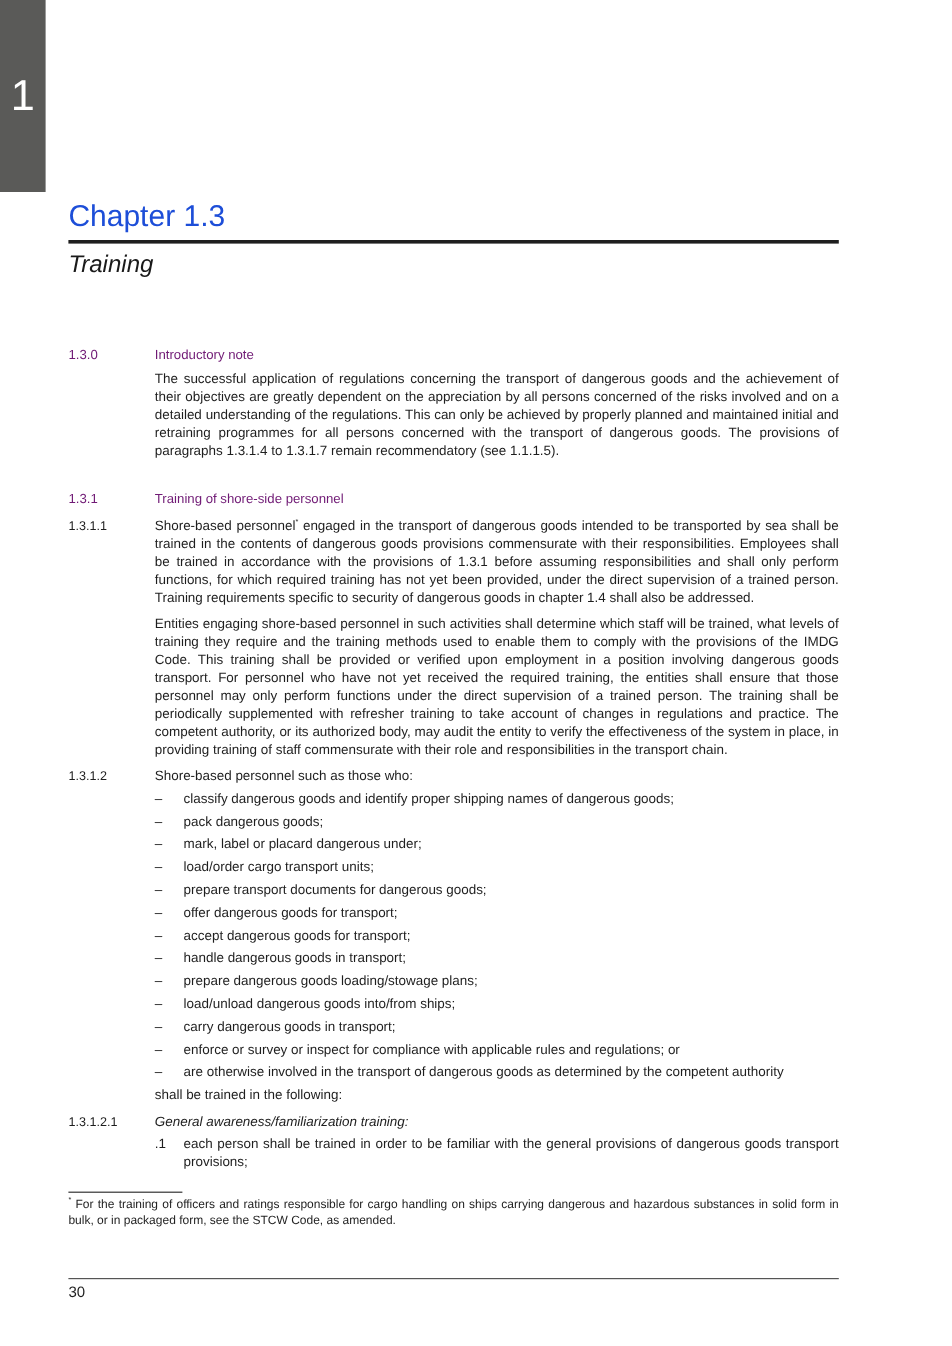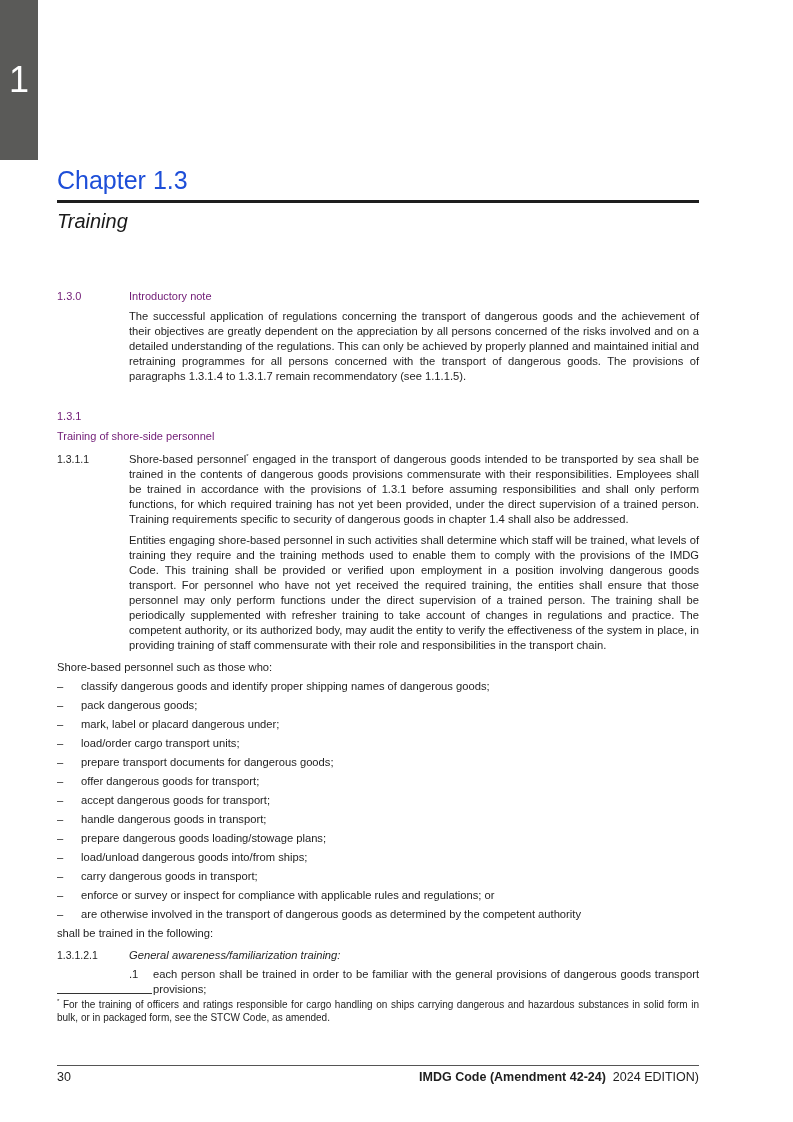--- a/index.html
+++ b/index.html
@@ -72,34 +72,35 @@
     <span class="num">1.3.0</span>
     <span>Introductory note</span>
   </div>
   <div class="para" style="margin-top:3px;">
     <span class="num"></span>
     <div class="body">
         <p>The successful application of regulations concerning the transport of dangerous goods and the achievement of their objectives are greatly dependent on the appreciation by all persons concerned of the risks involved and on a detailed understanding of the regulations. This can only be achieved by properly planned and maintained initial and retraining programmes for all persons concerned with the transport of dangerous goods. The provisions of paragraphs 1.3.1.4 to 1.3.1.7 remain recommendatory (see 1.1.1.5).</p>
       </div>
   </div>
 
-  <div class="section-head" style="margin-top:22px;flex-direction:column;">
+  <div class="section-head" style="margin-top:22px;">
     <span class="num">1.3.1</span>
     <span>Training of shore-side personnel</span>
   </div>
 
   <div class="para" style="margin-top:6px;">
     <span class="num">1.3.1.1</span>
     <div class="body">
       <p><span>Shore-based personnel</span><sup>*</sup><span> engaged in the transport of dangerous goods intended to be transported by sea shall be trained in the contents of dangerous goods provisions commensurate with their responsibilities. Employees shall be trained in accordance with the provisions of 1.3.1 before assuming responsibilities and shall only perform functions, for which required training has not yet been provided, under the direct supervision of a trained person. Training requirements specific to security of dangerous goods in chapter 1.4 shall also be addressed.</span></p>
       <p style="margin-top:6px;">Entities engaging shore-based personnel in such activities shall determine which staff will be trained, what levels of training they require and the training methods used to enable them to comply with the provisions of the IMDG Code. This training shall be provided or verified upon employment in a position involving dangerous goods transport. For personnel who have not yet received the required training, the entities shall ensure that those personnel may only perform functions under the direct supervision of a trained person. The training shall be periodically supplemented with refresher training to take account of changes in regulations and practice. The competent authority, or its authorized body, may audit the entity to verify the effectiveness of the system in place, in providing training of staff commensurate with their role and responsibilities in the transport chain.</p>
     </div>
   </div>
 
   <div class="para" style="margin-top:7px;">
+    <span class="num">1.3.1.2</span>
     <div class="body" id="list-1312">
       <p>Shore-based personnel such as those who:</p>
       <div id="dash-list">
           <div class="list-item">
             <span class="dash">–</span>
             <span class="text">classify dangerous goods and identify proper shipping names of dangerous goods;</span>
           </div>
           <div class="list-item">
             <span class="dash">–</span>
             <span class="text">pack dangerous goods;</span>
@@ -164,14 +165,13 @@
     </div>
   </div>
 </div>
 
 <div class="footnote-rule"></div>
 <div class="footnote"><sup>*</sup><span> For the training of officers and ratings responsible for cargo handling on ships carrying dangerous and hazardous substances in solid form in bulk, or in packaged form, see the STCW Code, as amended.</span></div>
 
 <div class="footer-rule"></div>
 <div class="footer">
   <span>30</span>
-  <span><span class="title">IMDG Code (Amendment 42-24)</span>&nbsp; <span>2024 EDITION)</span></span>
 </div>
 
 </body></html>

